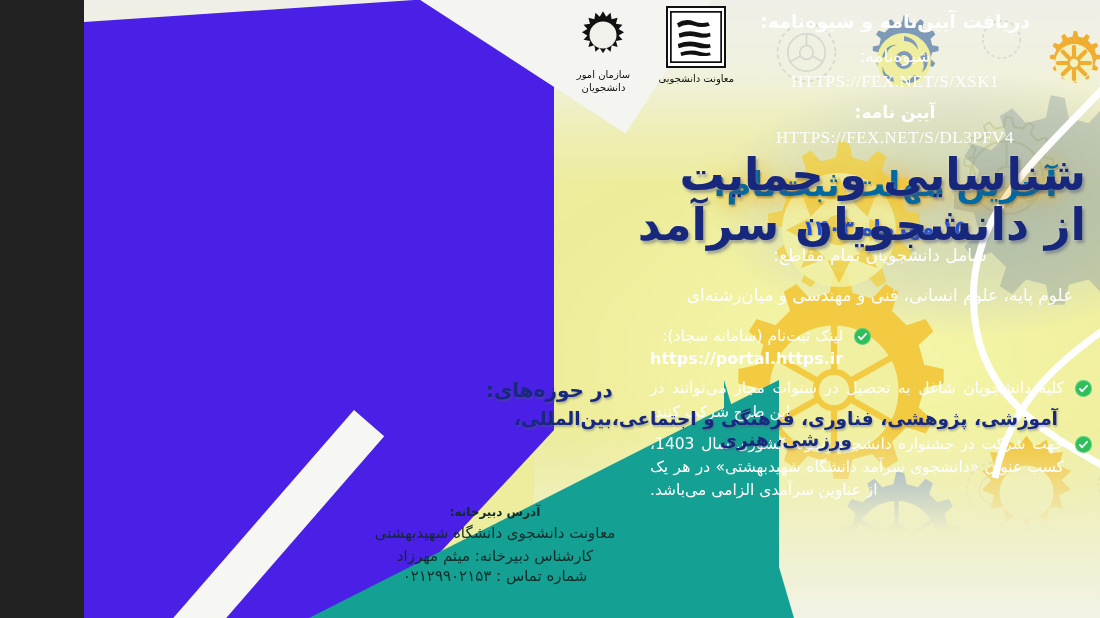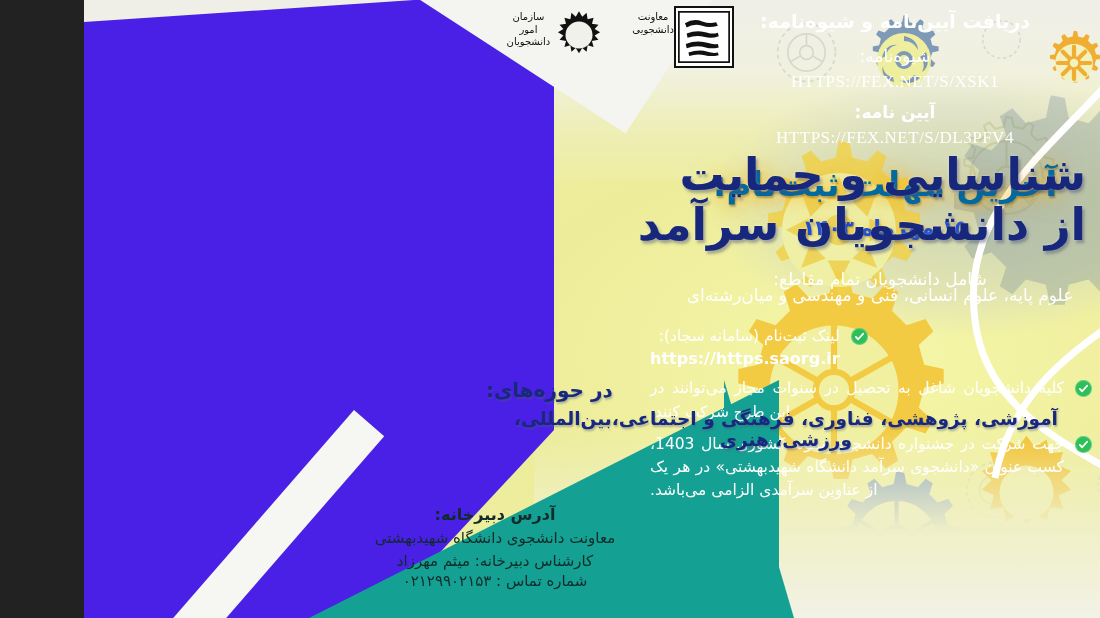--- a/index.html
+++ b/index.html
@@ -71,43 +71,43 @@
   .dl-l2{top:100px;right:20px;width:370px;font-size:17px;font-weight:bold;}
   .dl-u2{top:126px;right:20px;width:370px;font-size:17px;font-family:"Liberation Serif","DejaVu Serif",serif;letter-spacing:.5px;direction:ltr;}
 
   .deadline-title{
     top:160px;right:10px;width:410px;font-size:34px;font-weight:bold;
     color:#0369a1;text-shadow:0 0 14px rgba(255,190,40,.85),0 0 26px rgba(255,170,20,.55),1px 2px 2px rgba(0,0,0,.35);
   }
   .deadline-date{top:213px;right:10px;width:410px;font-size:21px;font-weight:bold;color:#1d4ed8;
     text-shadow:0 0 10px rgba(255,190,40,.7),1px 1px 2px rgba(0,0,0,.3);}
 
-  .scope1{top:267px;right:10px;width:420px;font-size:17px;}
+  .scope1{top:243px;right:10px;width:420px;font-size:17px;}
   .scope2{top:283px;right:10px;width:420px;font-size:17px;}
 
   .bullets{position:absolute;top:325px;right:8px;width:442px;direction:rtl;color:#fff;}
   .bullet{display:flex;align-items:flex-start;justify-content:flex-end;gap:11px;margin-bottom:9px;}
   .bullet .b-txt{font-size:15.5px;line-height:1.5;text-align:justify;text-align-last:left;direction:rtl;}
   .b1 .b-txt{text-align:right;}
   .check{flex:0 0 auto;width:17px;height:17px;border-radius:50%;background:#2fbf5a;
     display:flex;align-items:center;justify-content:center;margin-top:3px;
     box-shadow:0 0 0 1px rgba(255,255,255,.25) inset;}
   .check svg{width:11px;height:11px;}
   .url-line{font-size:16px;font-weight:bold;direction:ltr;text-align:left;margin-top:1px;
     font-family:"DejaVu Sans","Liberation Sans",sans-serif;}
 
   
   .sec{position:absolute;top:505px;right:440px;width:330px;color:#102b2a;direction:rtl;text-align:center;}
-  .sec .s-head{font-size:16px;font-weight:bold;margin-bottom:3px;}
+  .sec .s-head{font-size:12px;font-weight:bold;margin-bottom:3px;}
   .sec .s-line{font-size:15px;line-height:1.5;}
   .sec .s-phone{font-size:15px;direction:rtl;}
 
   
   .logos{position:absolute;top:6px;left:430px;width:220px;height:105px;display:flex;gap:26px;align-items:flex-start;}
-  .logo-item{display:flex;flex-direction:row;}
+  .logo-item{display:flex;flex-direction:column;align-items:center;}
   .sbu-mark{width:60px;height:62px;border:2px solid #111;padding:2px;box-sizing:border-box;
     display:flex;align-items:center;justify-content:center;background:#fff;}
   .logo-cap{font-size:10px;color:#111;margin-top:5px;text-align:center;line-height:1.25;direction:rtl;}
   .org-mark{width:58px;height:58px;display:flex;align-items:center;justify-content:center;}
 
   
   .main-title{
     position:absolute;top:150px;right:14px;width:530px;direction:rtl;text-align:right;
     color:#17277c;font-weight:bold;
     text-shadow:2px 3px 3px rgba(70,80,110,.45), 0 0 2px rgba(255,255,255,.5);
@@ -330,21 +330,21 @@
 
   <div class="bullets">
     <div class="bullet b1">
       <span class="check">
         <svg viewBox="0 0 24 24" fill="none">
             <path d="M4 13 l5 5 L20 6" stroke="#ffffff" stroke-width="4" stroke-linecap="round" stroke-linejoin="round"></path>
           </svg>
       </span>
       <span>
         <span class="b-txt">لینک ثبت‌نام (سامانه سجاد):</span>
-        <div class="url-line">https://https.saorg.ir</div>
+        <div class="url-line">https://portal.https.ir</div>
       </span>
     </div>
     <div class="bullet">
       <span class="check">
         <svg viewBox="0 0 24 24" fill="none">
             <path d="M4 13 l5 5 L20 6" stroke="#ffffff" stroke-width="4" stroke-linecap="round" stroke-linejoin="round"></path>
           </svg>
       </span>
       <span class="b-txt">کلیه دانشجویان شاغل به تحصیل در سنوات مجاز می‌توانند در این طرح شرکت کنند.</span>
     </div>

